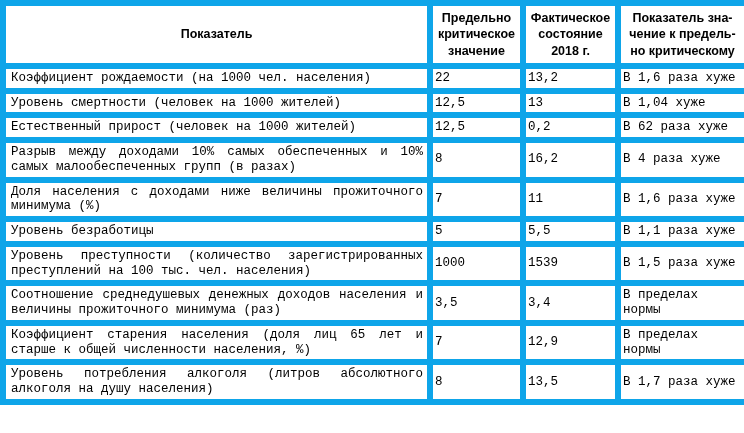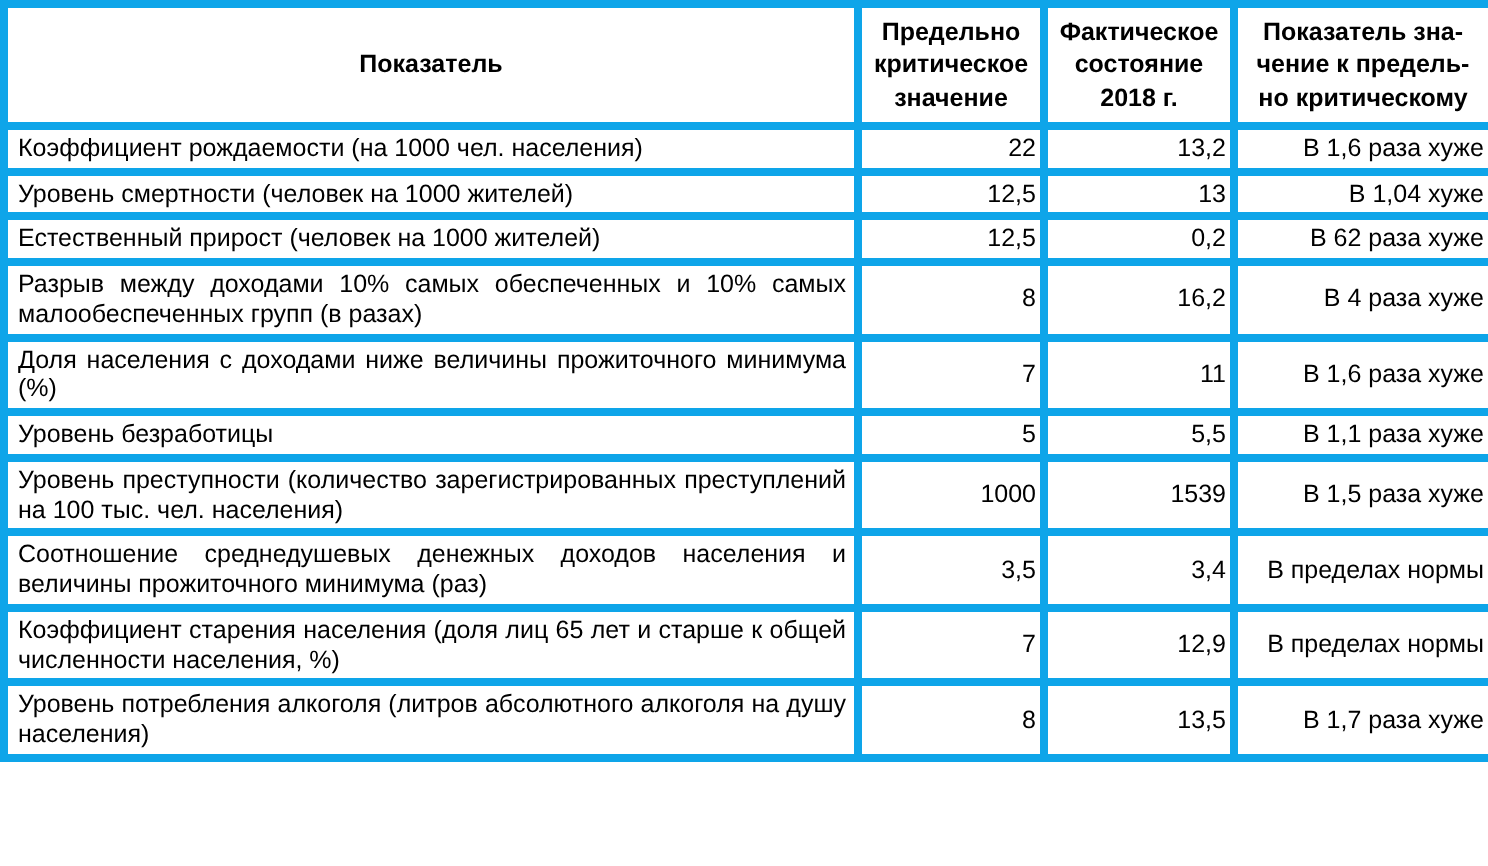--- a/index.html
+++ b/index.html
@@ -13,43 +13,44 @@
     color: #000000;
   }
   table.indicators {
     border-collapse: collapse;
     table-layout: fixed;
     width: 744px;
     border: 2px solid #000000;
     background: #ffffff;
   }
   .indicators th, .indicators td {
-    border: 4px solid #0ea5e9;
+    border: 6px solid #0ea5e9;
     font-size: 12.5px;
     overflow: hidden;
   }
   .indicators th {
     font-weight: bold;
     text-align: center;
     vertical-align: middle;
     white-space: pre-line;
     line-height: 1.3;
     padding: 4px 2px;
   }
   .indicators td {
     vertical-align: middle;
     line-height: 1.18;
     padding: 2px 4px 2px 5px;
+    font-family: Liberation Mono, monospace;
   }
   td.c-ind {
     text-align: justify;
     text-align-last: left;
   }
   td.c-val {
-    text-align: right;
+    text-align: left;
     padding-left: 2px;
     padding-right: 2px;
   }
 </style>
 </head>
 <body>
 
 <table class="indicators">
   <colgroup>
     <col style="width:427px">

